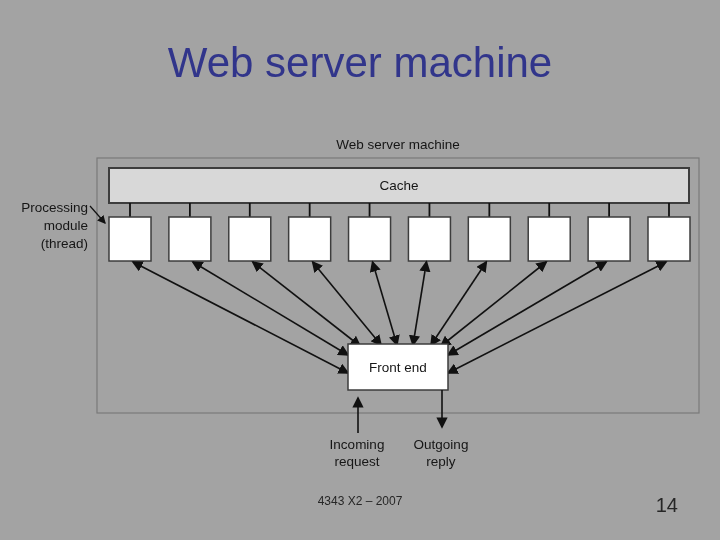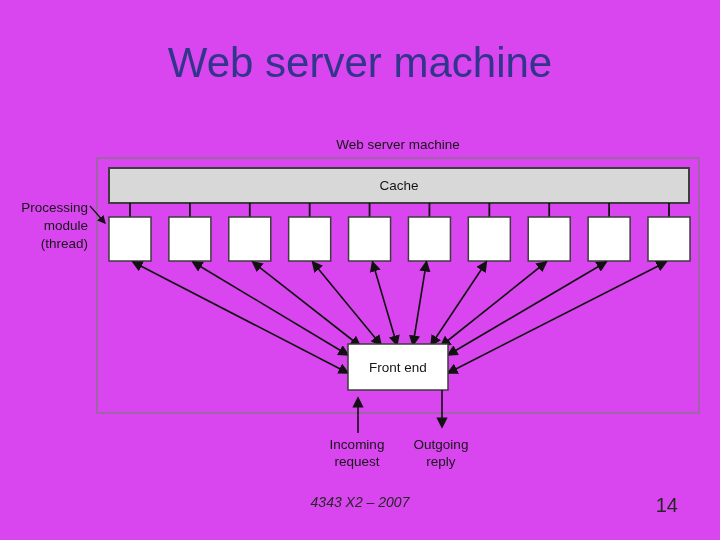--- a/index.html
+++ b/index.html
@@ -4,21 +4,21 @@
 <style>
   :root{
     --title-color:#31358B;
     --cache-fill:#D8D8D8;
     --ink:#111111;
   }
   html,body{margin:0;padding:0;background:#ffffff;}
   .slide{
     position:relative;
     width:720px;height:540px;
-    background:#d946ef;
+    background:#a3a3a3;
     overflow:hidden;
     font-family:"Liberation Sans",sans-serif;
   }
   .title{
     position:absolute;
     top:42px;left:0;width:720px;
     margin:0;
     text-align:center;
     font-size:42px;
     font-weight:400;
@@ -31,21 +31,21 @@
   .cache{fill:var(--cache-fill);stroke:#3d3d3d;stroke-width:2px;}
   .tbox{fill:#ffffff;stroke:#3d3d3d;stroke-width:1.5px;}
   .fe{fill:#ffffff;stroke:#3d3d3d;stroke-width:1.5px;}
   .conn{stroke:var(--ink);stroke-width:1.8px;}
   .arr{stroke:var(--ink);stroke-width:1.6px;fill:none;}
   .leader{stroke:var(--ink);stroke-width:1.2px;fill:none;}
   .lbl{font-family:"Liberation Sans",sans-serif;font-size:13.5px;fill:#161616;}
   .footer{
     position:absolute;top:494px;left:0;width:720px;
     text-align:center;
-    font-size:14px;color:#262626;font-style:italic;
+    font-size:12px;color:#262626;
   }
   .page-number{
     position:absolute;top:494px;right:42px;
     font-size:20px;color:#262626;
   }
 </style>
 </head>
 <body>
 
 <div class="slide">

